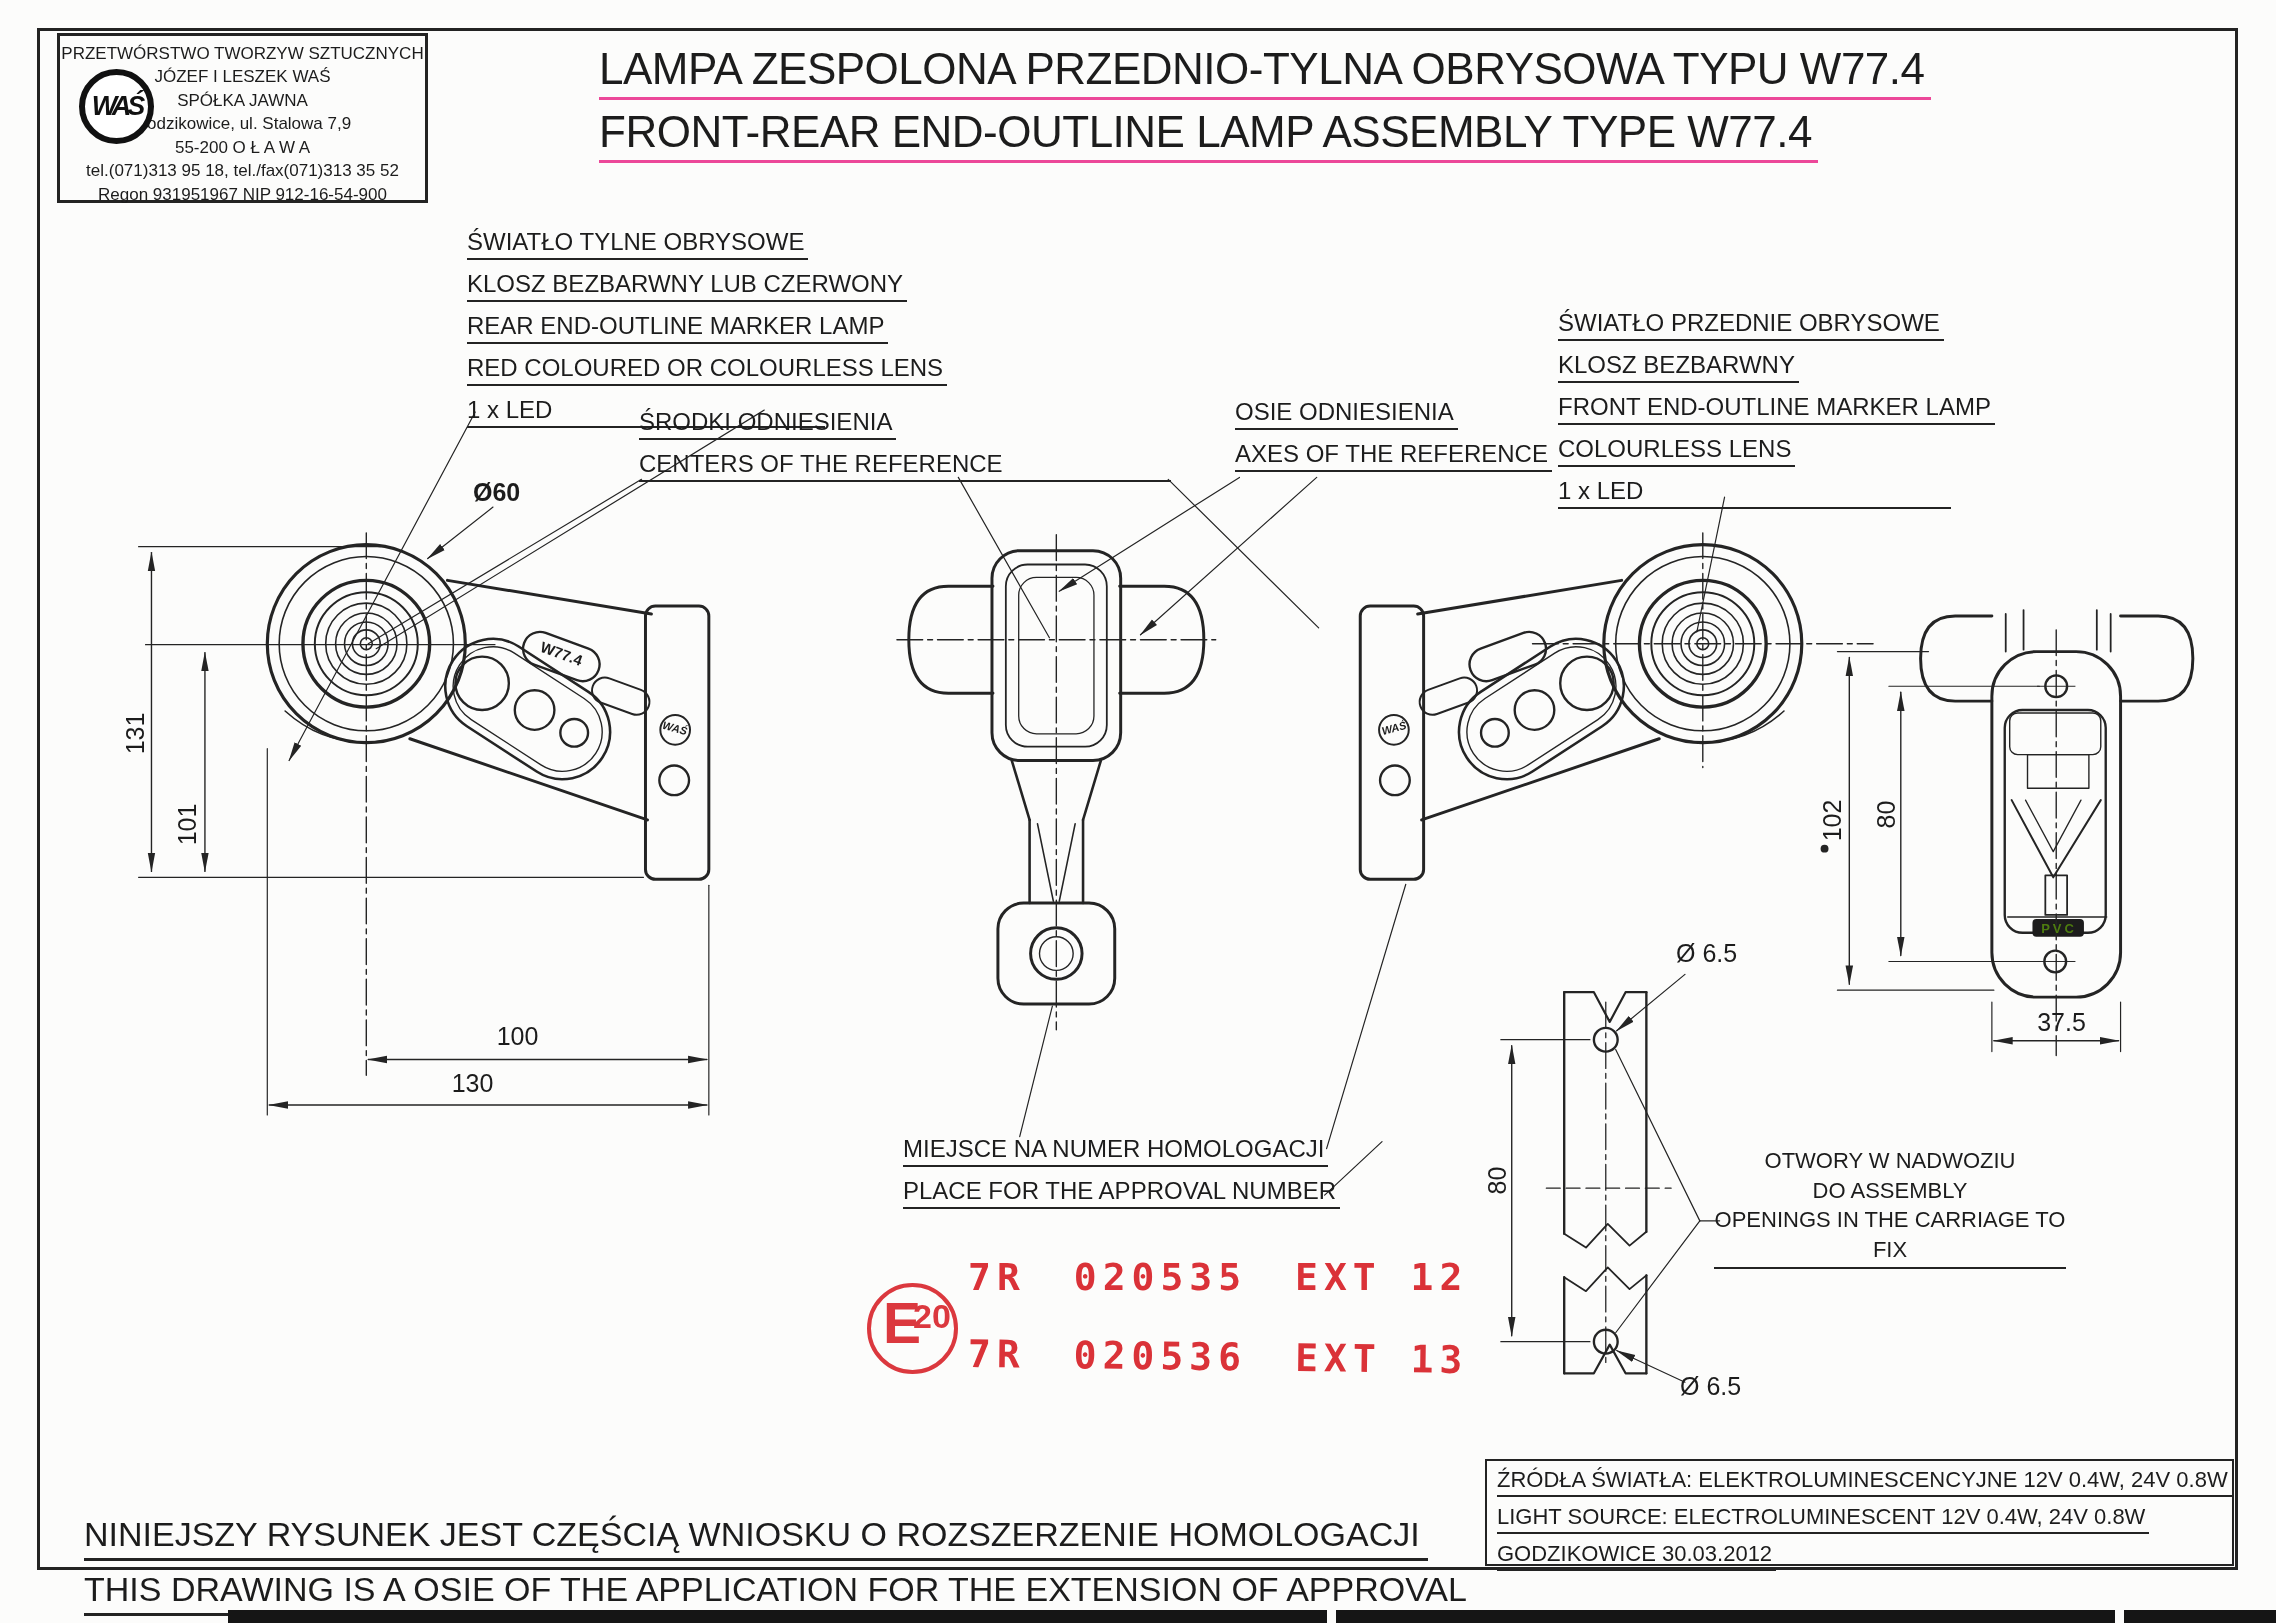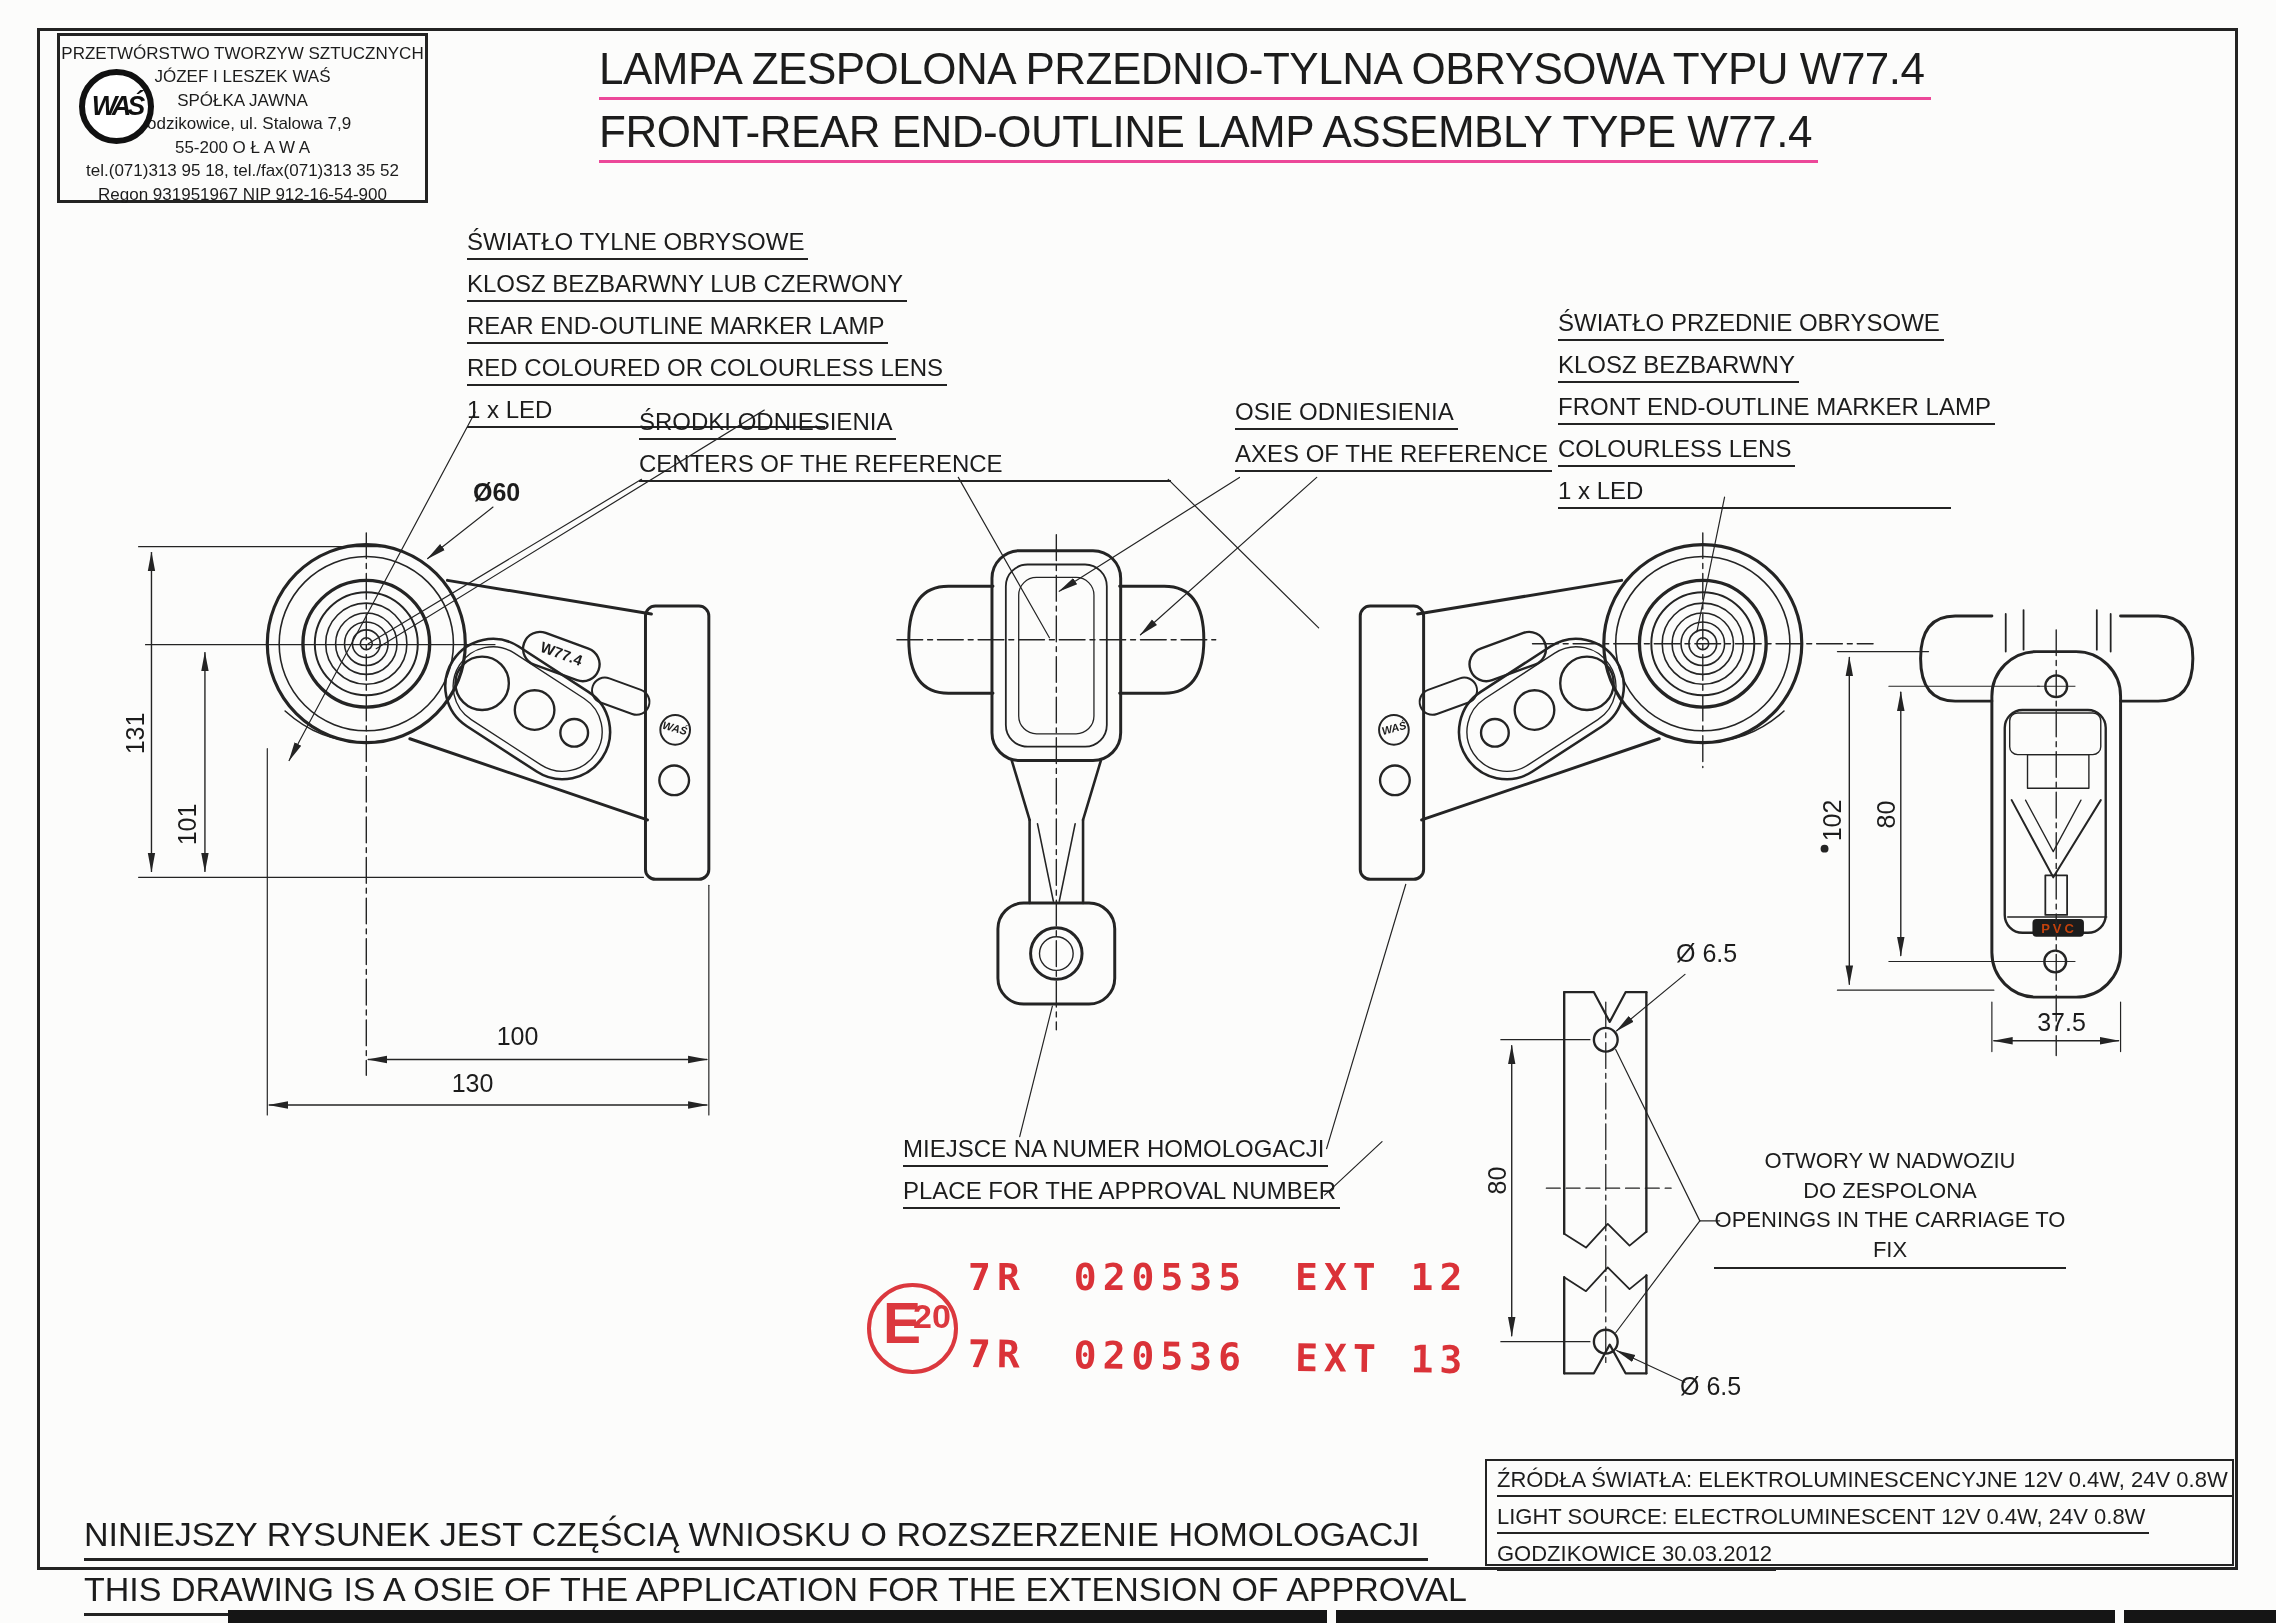--- a/index.html
+++ b/index.html
@@ -264,40 +264,40 @@
     <div class="ln" style="min-width:389px;">1 x LED</div>
   </div>
 
   <div class="ann" style="left:903px;top:1135px;">
     <div class="ln">MIEJSCE NA NUMER HOMOLOGACJI</div>
     <div class="ln">PLACE FOR THE APPROVAL NUMBER</div>
   </div>
 
   <div class="otwory">
     <div>OTWORY W NADWOZIU</div>
-    <div>DO ZESPOLONA</div>
+    <div>DO ASSEMBLY</div>
     <div><span class="ul">OPENINGS IN THE CARRIAGE TO FIX</span></div>
   </div>
 
   <div class="dim" style="left:473px;top:478px;font-weight:bold;">Ø60</div>
   <div class="dim rot" style="left:106px;top:719px;width:59px;">131</div>
   <div class="dim rot" style="left:158px;top:810px;width:59px;">101</div>
   <div class="dim" style="left:488px;top:1022px;width:59px;">100</div>
   <div class="dim" style="left:443px;top:1069px;width:59px;">130</div>
   <div class="dim rot" style="left:1803px;top:806px;width:59px;">102</div>
   <div class="dim rot" style="left:1857px;top:800px;width:59px;">80</div>
   <div class="dim" style="left:2022px;top:1008px;width:79px;">37.5</div>
   <div class="dim rot" style="left:1468px;top:1166px;width:59px;">80</div>
   <div class="dim" style="left:1676px;top:939px;">Ø 6.5</div>
   <div class="dim" style="left:1680px;top:1372px;">Ø 6.5</div>
 
   <div class="badge" style="left:526px;top:645px;width:71px;font-size:15px;transform:rotate(20deg);">W77.4</div>
   <div class="badge" style="left:659px;top:722px;width:32px;font-size:11px;font-style:italic;transform:rotate(15deg);">WAŚ</div>
   <div class="badge" style="left:1378px;top:722px;width:32px;font-size:11px;font-style:italic;transform:rotate(-15deg);">WAŚ</div>
-  <div class="badge" style="left:2034px;top:921px;width:50px;font-size:13px;letter-spacing:3px;color:#c2410c;">PVC</div>
+  <div class="badge" style="left:2034px;top:921px;width:50px;font-size:13px;letter-spacing:3px;color:#4d7c0f;">PVC</div>
 
   <div class="e-circle">
     <span class="e-big">E</span>
     <span class="e-num">20</span>
   </div>
   <div class="stamp-row" style="left:968px;top:1255px;">
     <span>7R</span>
     <span>020535</span>
     <span>EXT 12</span>
   </div>

